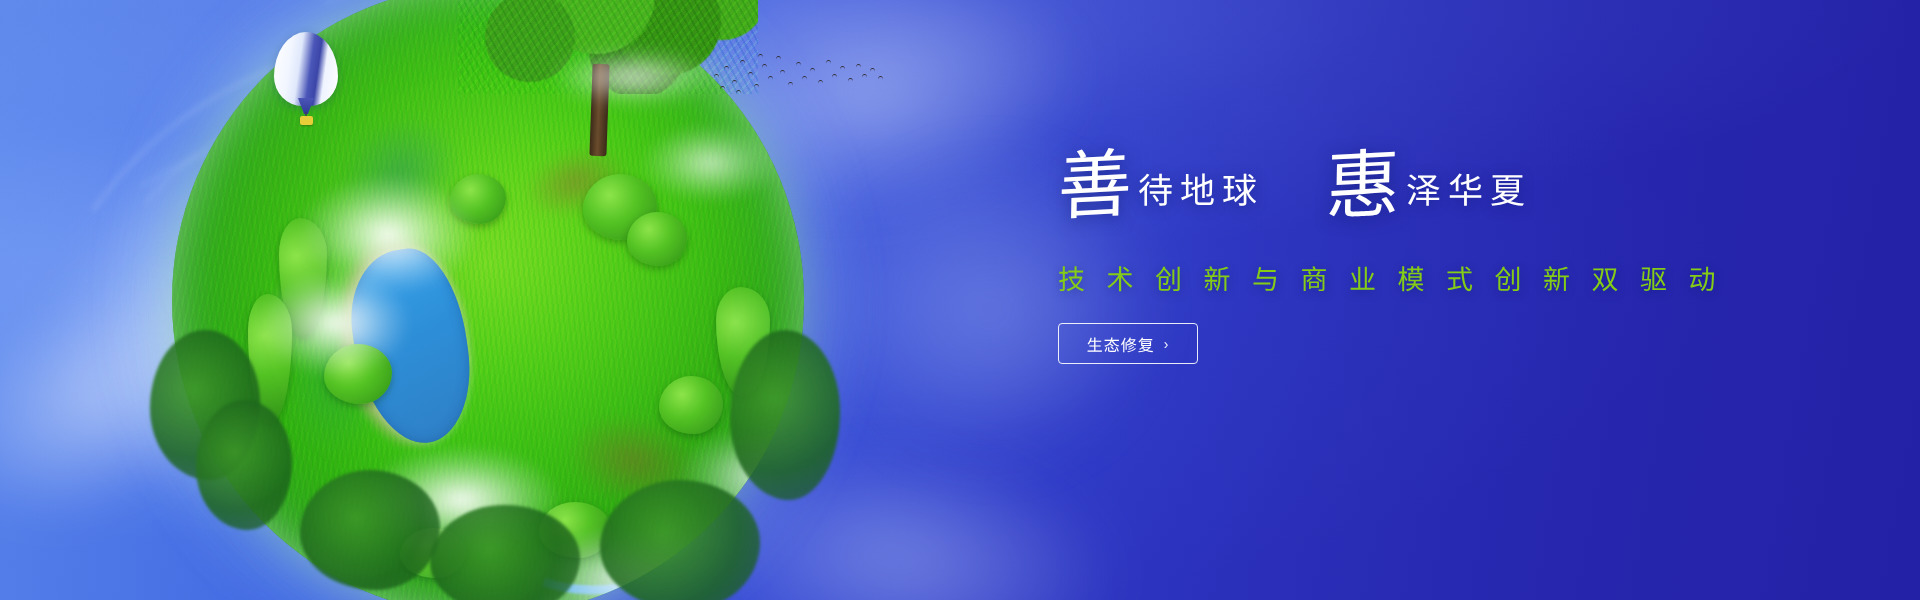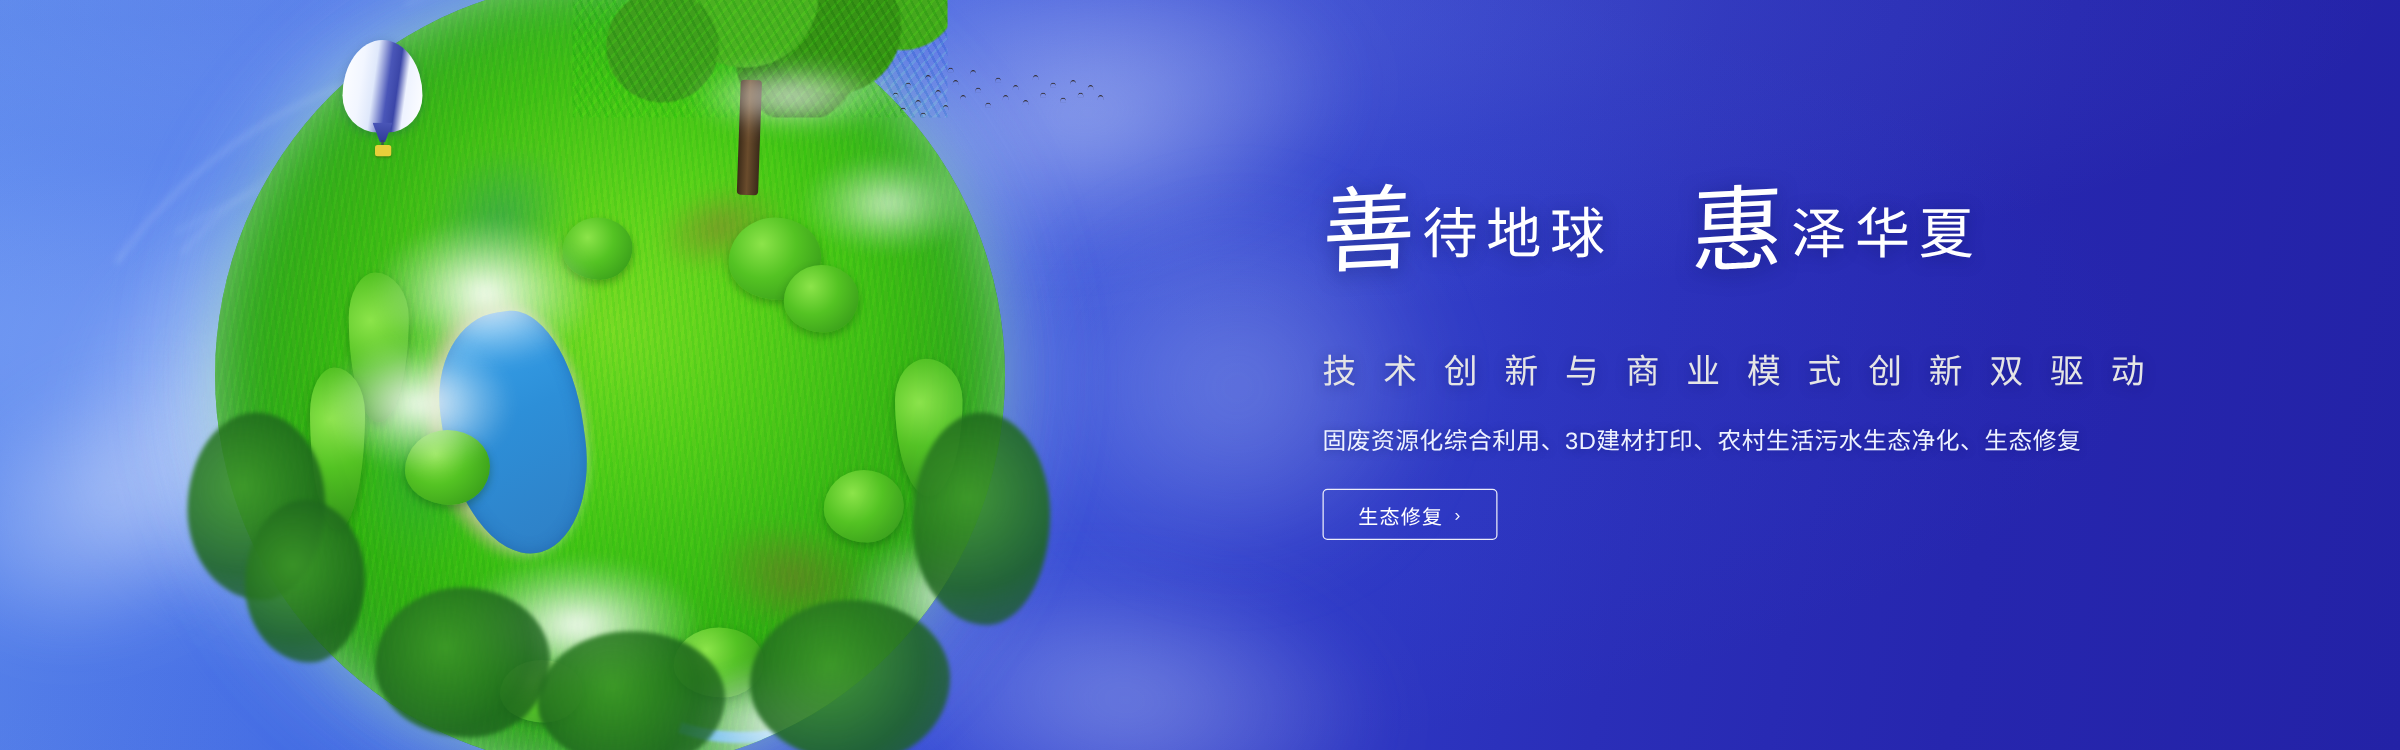--- a/index.html
+++ b/index.html
@@ -364,34 +364,34 @@
     font-size: 74px;
     line-height: 1;
     font-weight: 400;
     letter-spacing: 0;
     transform: translateY(6px) rotate(-3deg) skewX(-4deg);
     display: inline-block;
     text-shadow: 0 3px 16px rgba(10,20,90,0.5);
   }
   .hl-small {
     font-family: Liberation Serif, serif;
-    font-size: 44px;
+    font-size: 35px;
     line-height: 1;
     letter-spacing: 7px;
     margin-left: 6px;
     display: inline-block;
     transform: translateY(-2px);
   }
   .hl-gap { display: inline-block; width: 62px; }
 
   .subtitle {
-    margin-top: 41px;
+    margin-top: 24px;
     font-size: 27px;
     letter-spacing: 7px;
-    color: #e5e5e5;
+    color: #84cc16;
     white-space: nowrap;
     text-shadow: 0 2px 10px rgba(10,20,90,0.4);
   }
   .desc {
     margin-top: 23px;
     font-size: 19px;
     letter-spacing: 0.4px;
     color: #eef2ff;
     white-space: nowrap;
     text-shadow: 0 1px 8px rgba(10,20,90,0.4);
@@ -535,21 +535,20 @@
       </span>
       <span class="hl-gap"></span>
       <span class="hl-group">
         <span class="hl-big">惠</span>
         <span class="hl-small">泽华夏</span>
       </span>
     </div>
 
     <div class="subtitle">技 术 创 新 与 商 业 模 式 创 新 双 驱 动</div>
 
-    <div class="desc">固废资源化综合利用、3D建材打印、农村生活污水生态净化、生态修复</div>
 
     <button class="cta">
       <span>生态修复</span>
       <span class="cta-chevron">›</span>
     </button>
 
   </div>
 </div>
 
 </body></html>

